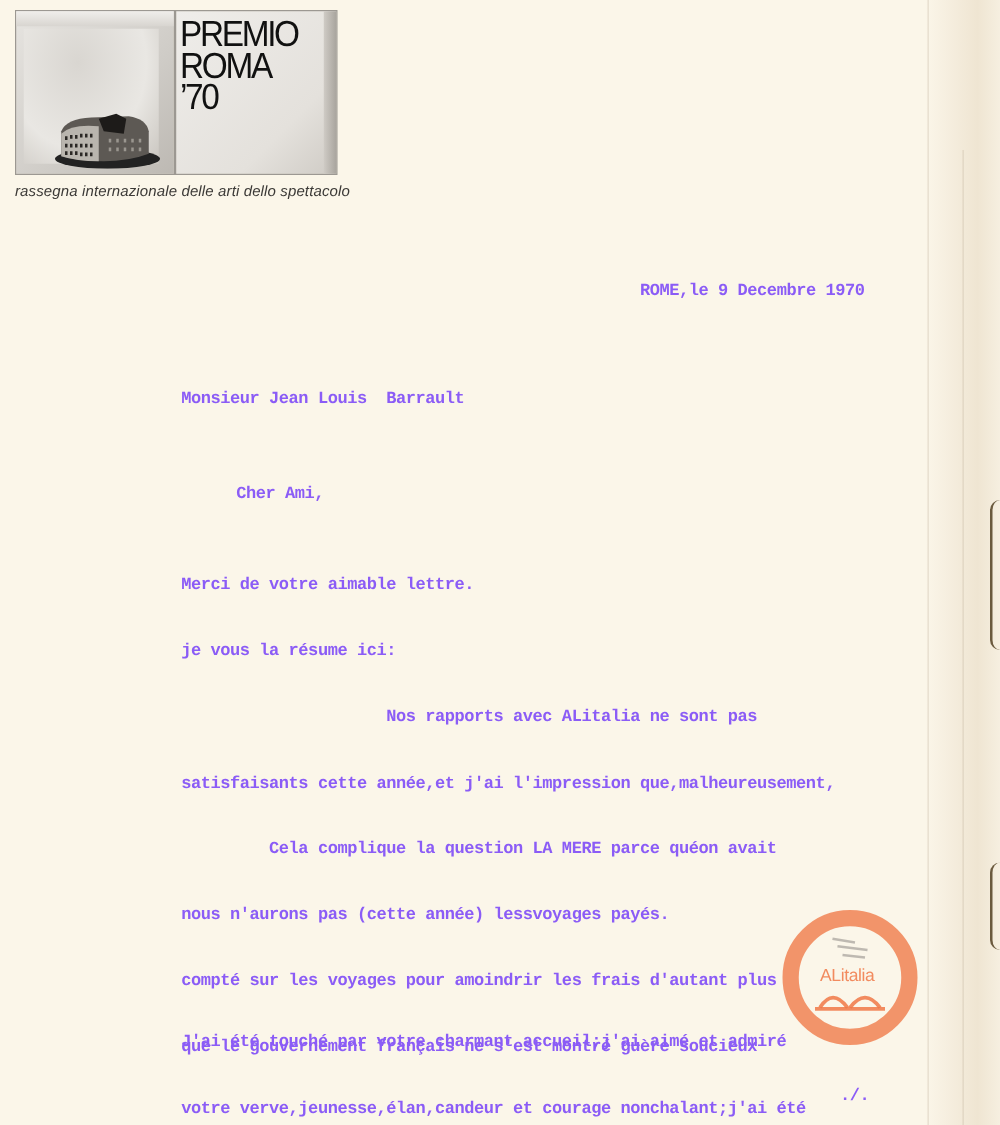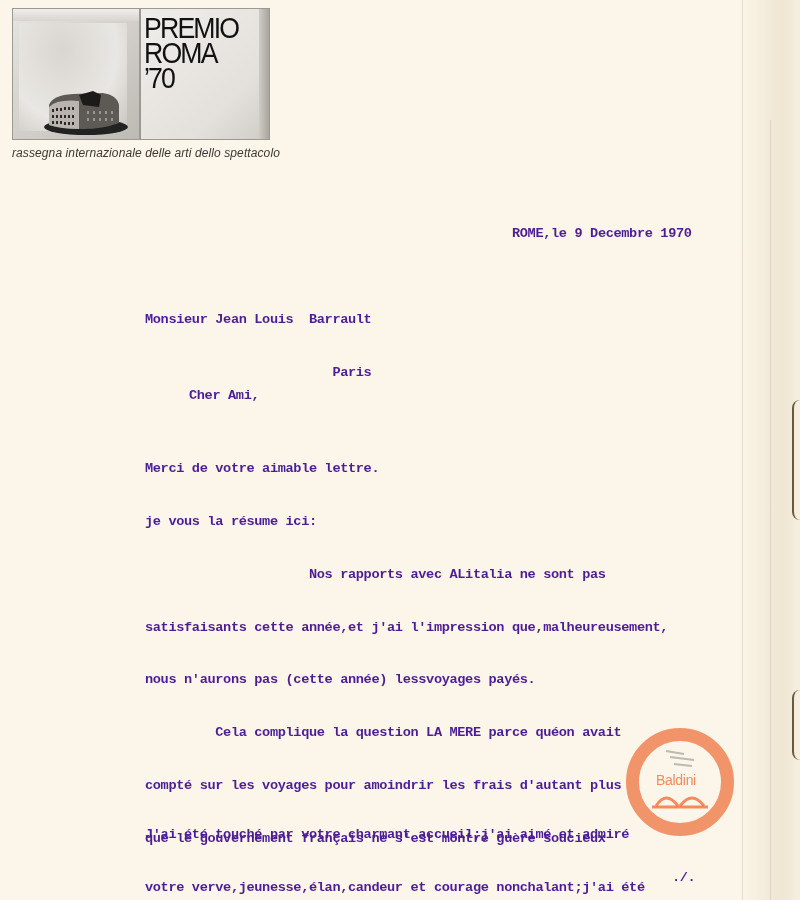--- a/index.html
+++ b/index.html
@@ -50,21 +50,21 @@
     color:#111; transform:scaleX(0.92); transform-origin:left top;
   }
   .logo-title div { white-space:nowrap; }
   .tagline {
     position:absolute; left:12px; top:146px;
     font-family:"Liberation Sans", "DejaVu Sans", sans-serif;
     font-style:italic; font-size:12px; color:#3b3936; letter-spacing:0.1px;
   }
 
   
-  .typed { position:absolute; font-size:13.6px; line-height:17.6px; white-space:pre; font-weight:700; color:#4c1d95; letter-spacing:-0.35px; }
+  .typed { position:absolute; font-size:13.6px; line-height:17.6px; white-space:pre; font-weight:700; color:#8b5cf6; letter-spacing:-0.35px; }
   .date { left:512px; top:225px; }
   .addr { left:145px; top:276px;text-align:right; }
   .greeting { left:145px; top:387px;margin-left:44px; }
   .body-text { left:145px; top:425px; }
   .closing { left:145px; top:791px; }
   .continued { left:672px; top:869px; }
 
   
   .stamp {
     position:absolute; left:626px; top:728px; width:108px; height:108px;
@@ -139,32 +139,31 @@
     <div>ROMA</div>
     <div>’70</div>
   </div>
 </div>
 <div class="tagline">rassegna internazionale delle arti dello spettacolo</div>
 
 <div class="typed date">ROME,le 9 Decembre 1970</div>
 
 <div class="typed addr">
   <div>Monsieur Jean Louis  Barrault</div>
-  <div>Paris</div>
 </div>
 
 <div class="typed greeting">Cher Ami,</div>
 
 <div class="typed body-text">
   <div>Merci de votre aimable lettre.</div>
   <div>je vous la résume ici:</div>
   <div>                     Nos rapports avec ALitalia ne sont pas</div>
   <div>satisfaisants cette année,et j'ai l'impression que,malheureusement,</div>
+  <div>         Cela complique la question LA MERE parce quéon avait</div>
   <div>nous n'aurons pas (cette année) lessvoyages payés.</div>
-  <div>         Cela complique la question LA MERE parce quéon avait</div>
   <div>compté sur les voyages pour amoindrir les frais d'autant plus</div>
   <div>que le gouvernement français ne s'est montré guère soucieux</div>
   
   
   
   
   
   
   
   
@@ -182,20 +181,20 @@
 <div class="typed continued">./.</div>
 
 <div class="stamp"></div>
 <svg class="stamp-lines" viewBox="0 0 36 22">
   <g stroke="rgba(150,145,140,0.6)" stroke-width="2">
     <line x1="2" y1="3" x2="20" y2="6"></line>
     <line x1="6" y1="9" x2="30" y2="12"></line>
     <line x1="10" y1="16" x2="28" y2="18"></line>
   </g>
 </svg>
-<div class="stamp-label">Baldini</div>
+<div class="stamp-label">ALitalia</div>
 <svg class="stamp-arcs" viewBox="0 0 56 20">
   <g fill="none" stroke="rgba(240,120,70,0.85)" stroke-width="3">
     <path d="M4 16 Q14 0 26 16"></path>
     <path d="M28 16 Q40 0 52 16"></path>
     <line x1="0" y1="17" x2="56" y2="17"></line>
   </g>
 </svg>
 
 </body></html>

